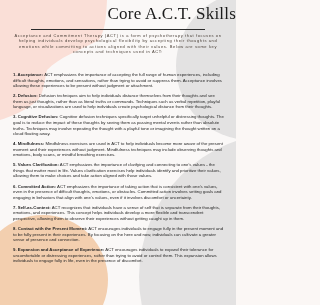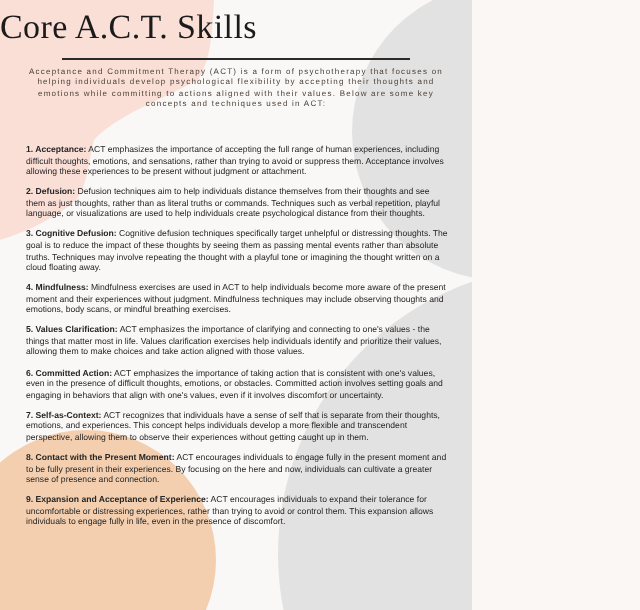--- a/index.html
+++ b/index.html
@@ -2,21 +2,21 @@
 <html><head>
 <meta charset="utf-8">
 <style>
   html,body{margin:0;padding:0;}
   body{width:236px;height:305px;overflow:hidden;background:#fbf7f5;
        font-family:"Liberation Sans",sans-serif;}
   .page{position:relative;width:236px;height:305px;overflow:hidden;background:#faf7f6;}
   .bg{position:absolute;inset:0;overflow:hidden;}
   .bg svg{display:block;}
   .content{position:relative;z-index:5;}
-  h1{margin:0;position:absolute;left:0;top:4px;width:236px;text-align:left;
+  h1{margin:0;position:absolute;left:0;top:4px;width:236px;text-align:right;
      font-family:"Liberation Serif",serif;font-weight:400;
      font-size:17px;letter-spacing:0.2px;color:#1b1b1b;}
   .rule{position:absolute;left:31px;top:29px;width:174px;height:1px;background:#2b2b2b;}
   .intro{position:absolute;left:14px;top:33px;width:208px;text-align:center;
          font-size:4.0px;line-height:5.45px;
          letter-spacing:0.62px;color:#4a4038;}
   .items{position:absolute;left:13px;top:72px;width:211px;}
   .item{font-size:4.3px;line-height:5.51px;color:#262626;margin-bottom:4.7px;text-align:left;}
   .item b{font-weight:700;}
 </style>

